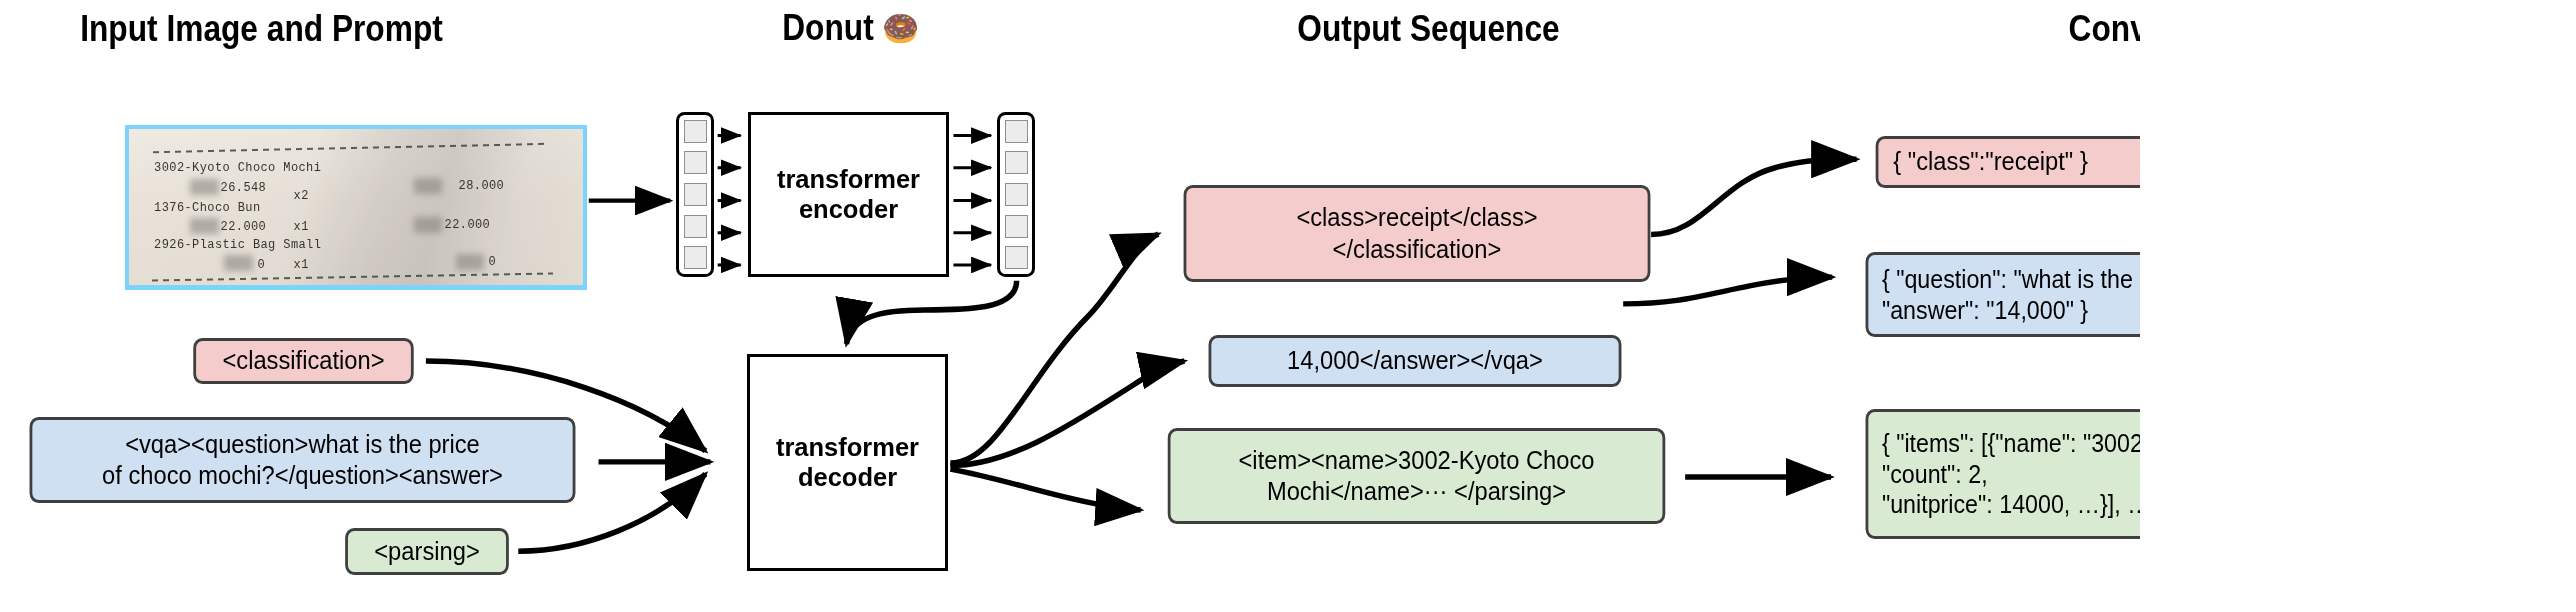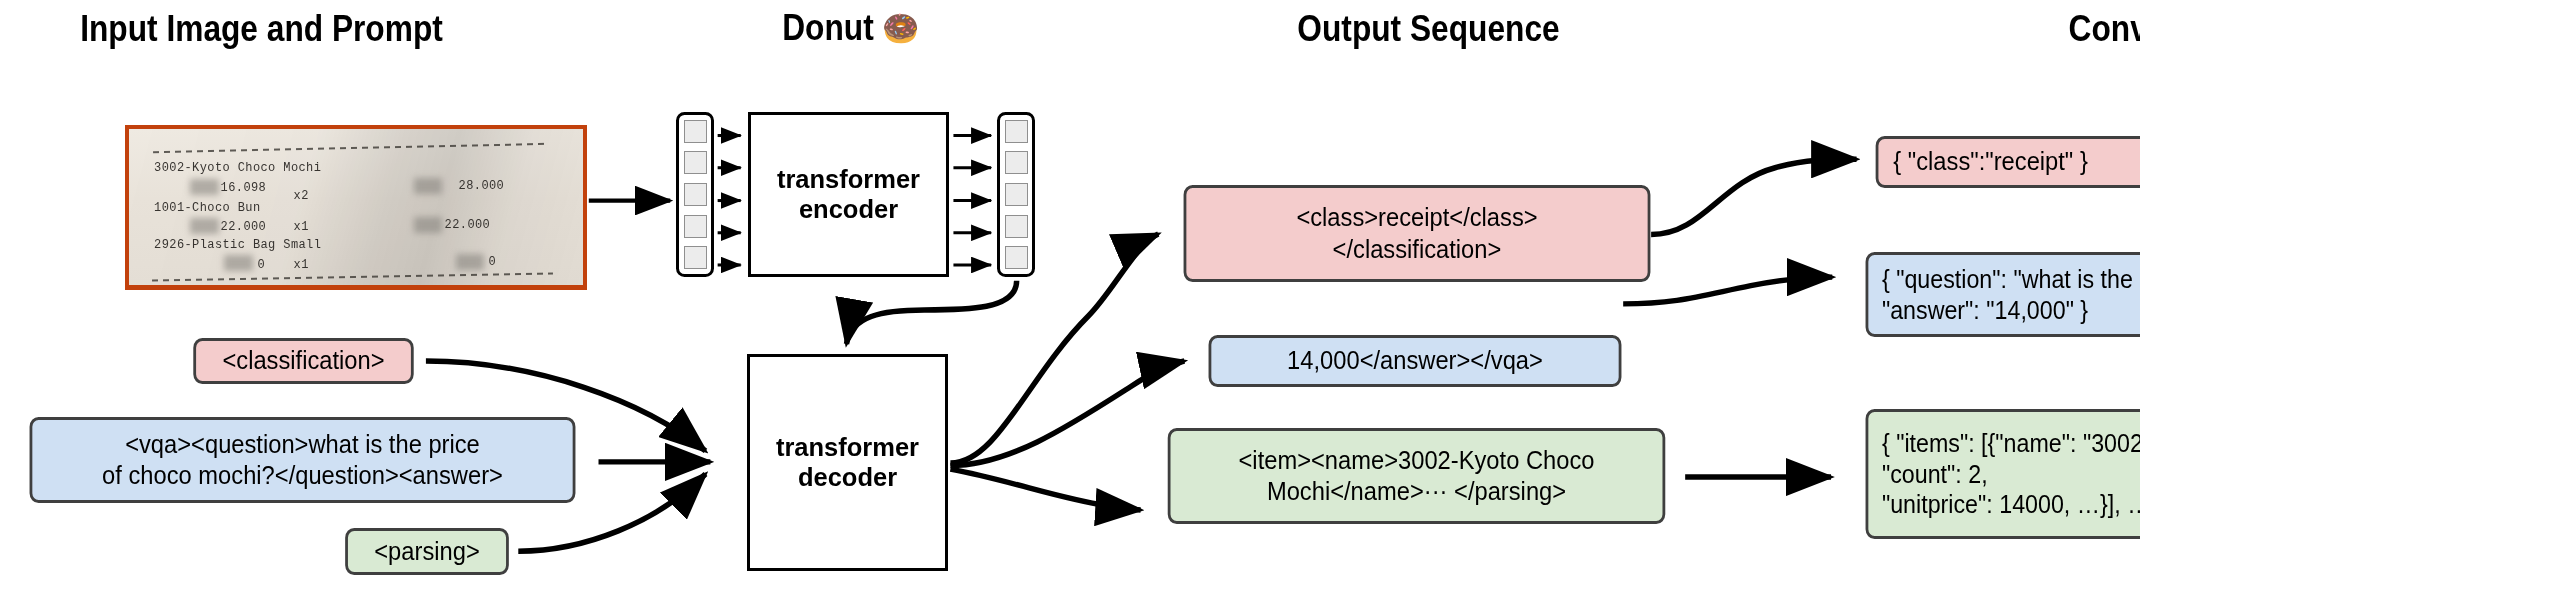--- a/index.html
+++ b/index.html
@@ -29,21 +29,21 @@
     white-space: nowrap;
     transform: scaleX(0.88);
     transform-origin: center center;
     text-align: center;
   }
   .col-title .emoji { font-size: 34px; }
 
   
   .receipt-frame {
     position: absolute;
-    background: #c2410c;
+    background: #7dd3fc;
     padding: 4.3px 3.6px 4.9px 3.6px;
     box-sizing: border-box;
   }
   .receipt-paper {
     position: relative;
     width: 100%;
     height: 100%;
     overflow: hidden;
     background:
       linear-gradient(105deg, rgba(0,0,0,0.00) 0%, rgba(0,0,0,0.015) 38%,
@@ -154,27 +154,27 @@
 
   <div class="col-title" style="left:1155px; top:11px; width:547px;">Output Sequence</div>
 
   <div class="col-title" style="left:1836px; top:11px; width:717px;">Converted JSON</div>
 
   <div class="receipt-frame" style="left:125px; top:125px; width:462px; height:165px;">
     <div class="receipt-paper">
       <div class="rc-dash" style="left:24px; top:18px; width:395px; transform:rotate(-1.2deg);"></div>
 
       <div class="rc-line" style="left:25.5px; top:32px;">3002-Kyoto Choco Mochi</div>
-      <div class="rc-line" style="left:92px; top:52px;">16.098</div>
+      <div class="rc-line" style="left:92px; top:52px;">26.548</div>
       <div class="rc-line" style="left:165px; top:60px;">x2</div>
       <div class="rc-line" style="left:330px; top:50px;">28.000</div>
       <div class="rc-blur" style="left:61px; top:50px; width:29px; height:16px;"></div>
       <div class="rc-blur" style="left:285px; top:49px; width:28px; height:16px;"></div>
 
-      <div class="rc-line" style="left:25.5px; top:72px;">1001-Choco Bun</div>
+      <div class="rc-line" style="left:25.5px; top:72px;">1376-Choco Bun</div>
       <div class="rc-line" style="left:92px; top:91px;">22.000</div>
       <div class="rc-line" style="left:165px; top:91px;">x1</div>
       <div class="rc-line" style="left:316px; top:89px;">22.000</div>
       <div class="rc-blur" style="left:61px; top:89px; width:29px; height:16px;"></div>
       <div class="rc-blur" style="left:285px; top:88px; width:28px; height:16px;"></div>
 
       <div class="rc-line" style="left:25.5px; top:109px;">2926-Plastic Bag Small</div>
       <div class="rc-line" style="left:129px; top:129px;">0</div>
       <div class="rc-line" style="left:165px; top:129px;">x1</div>
       <div class="rc-line" style="left:360px; top:126px;">0</div>

